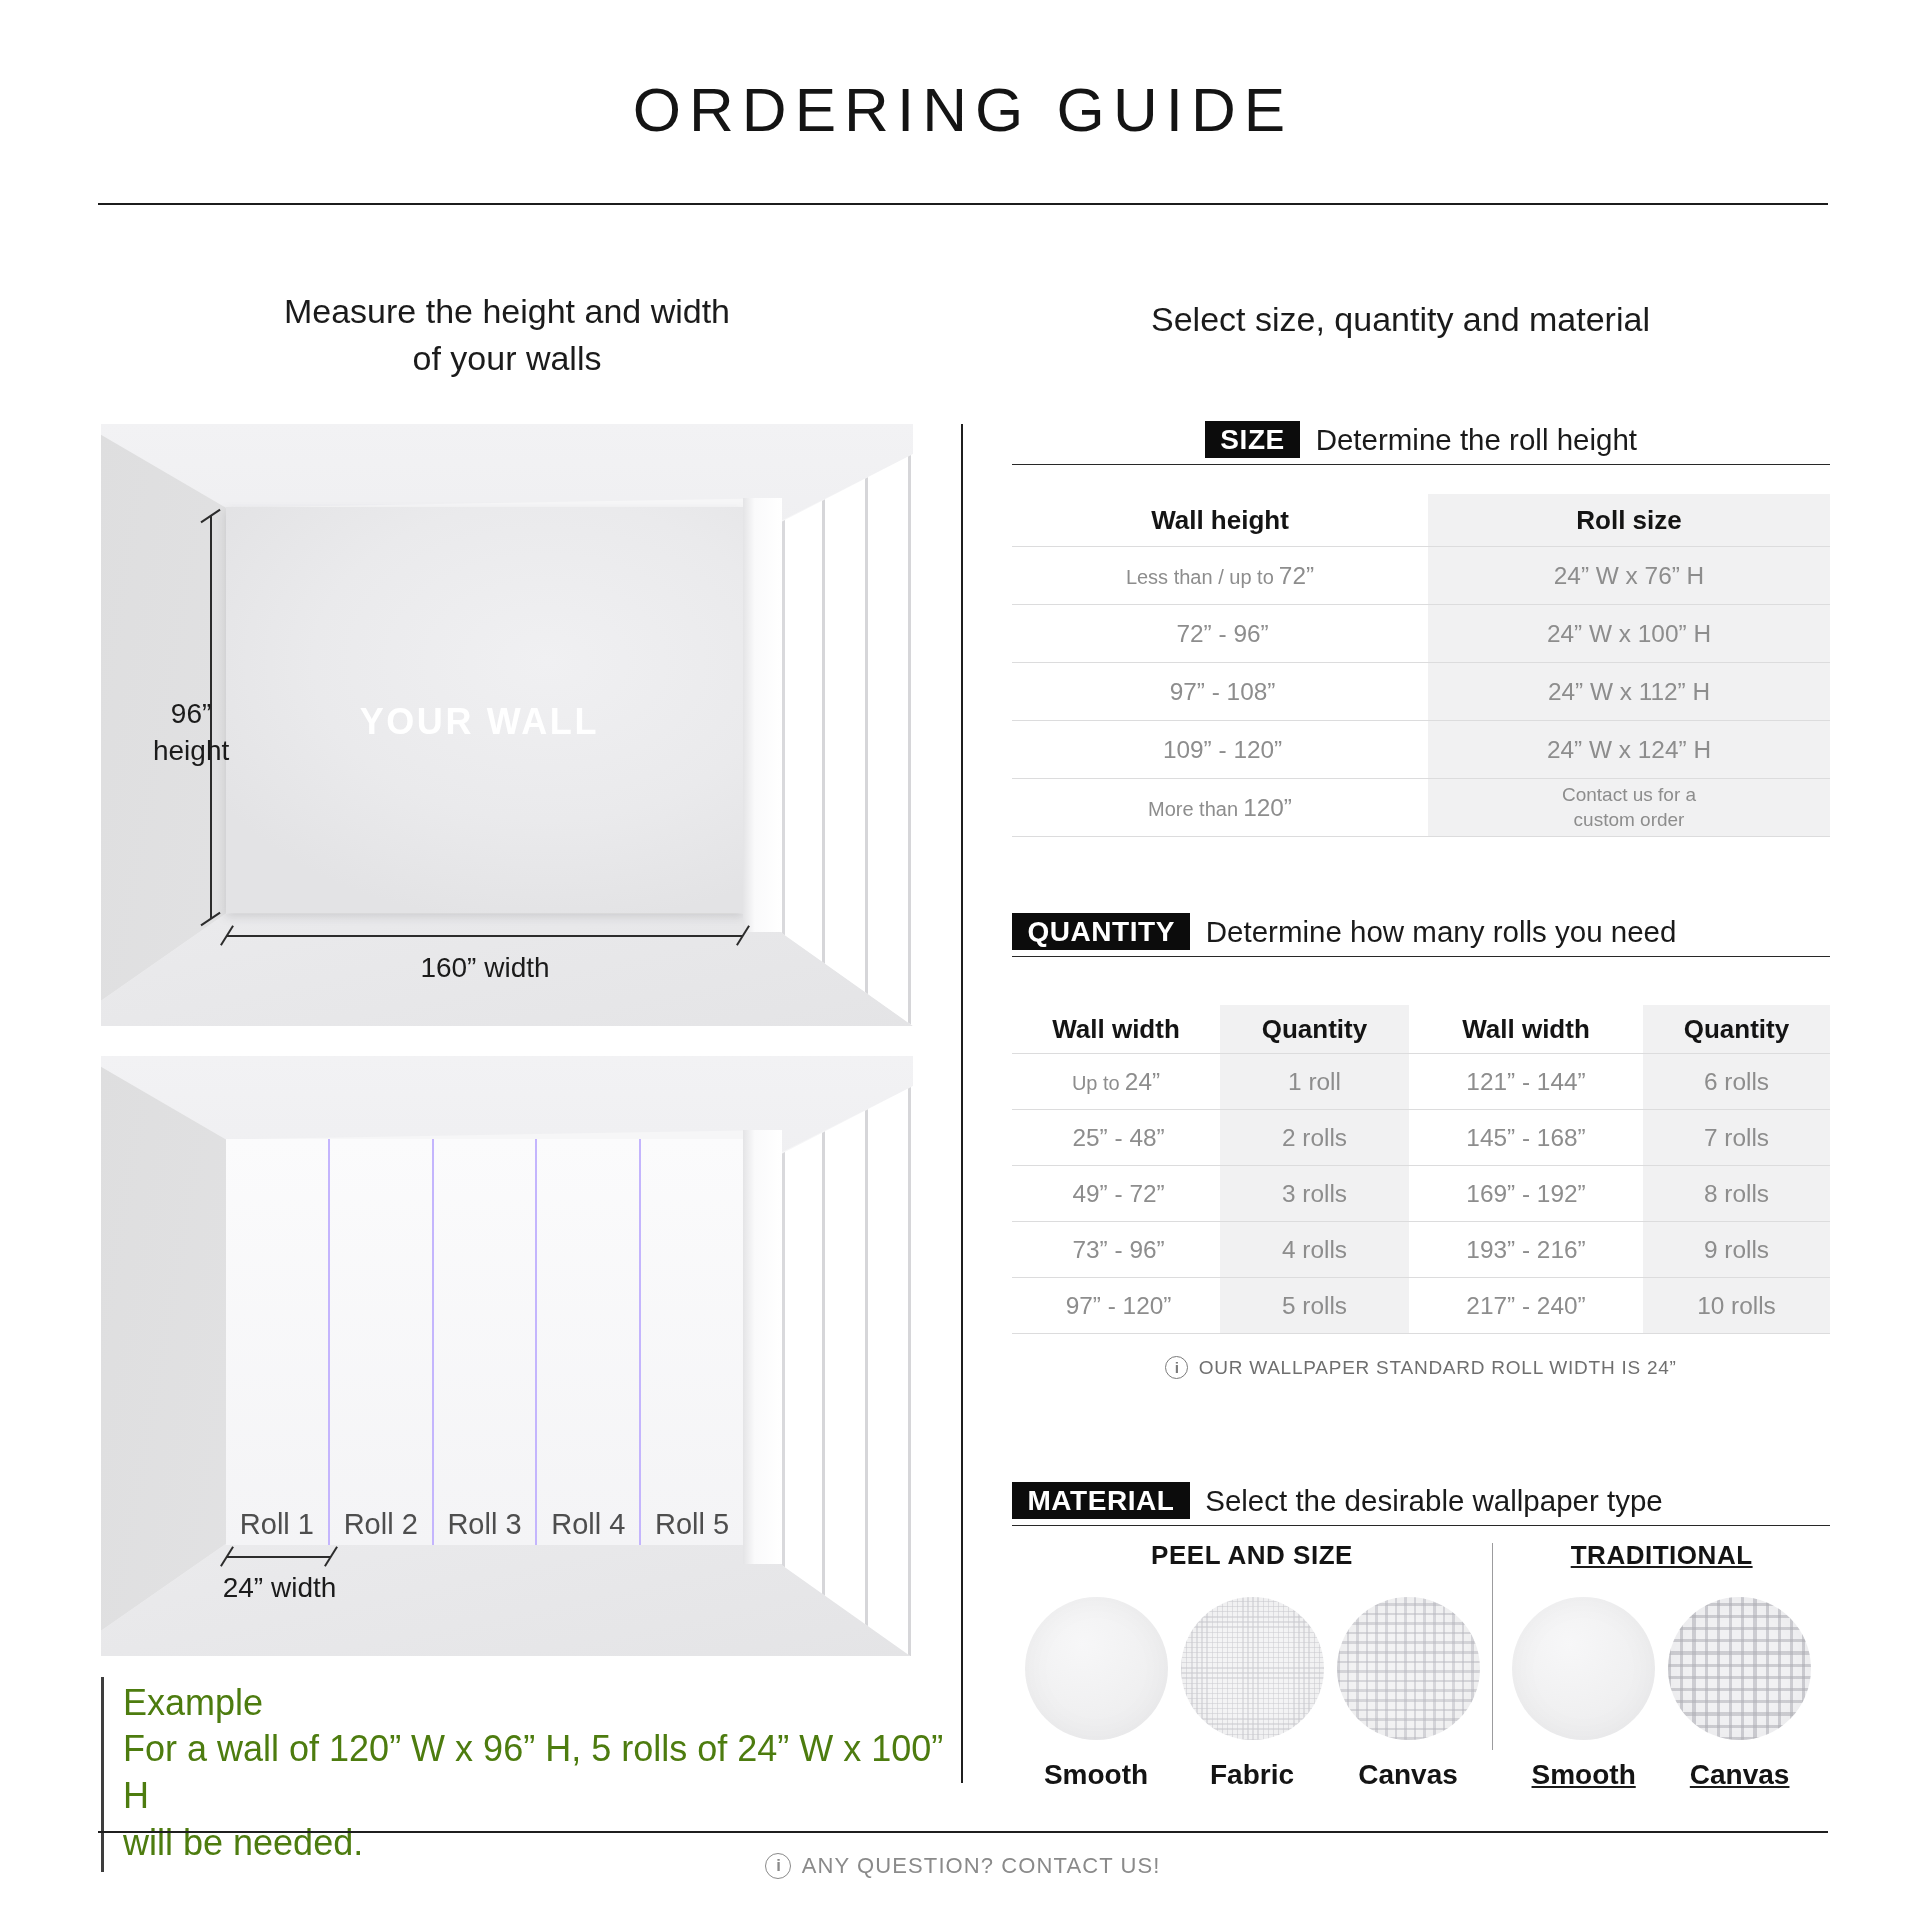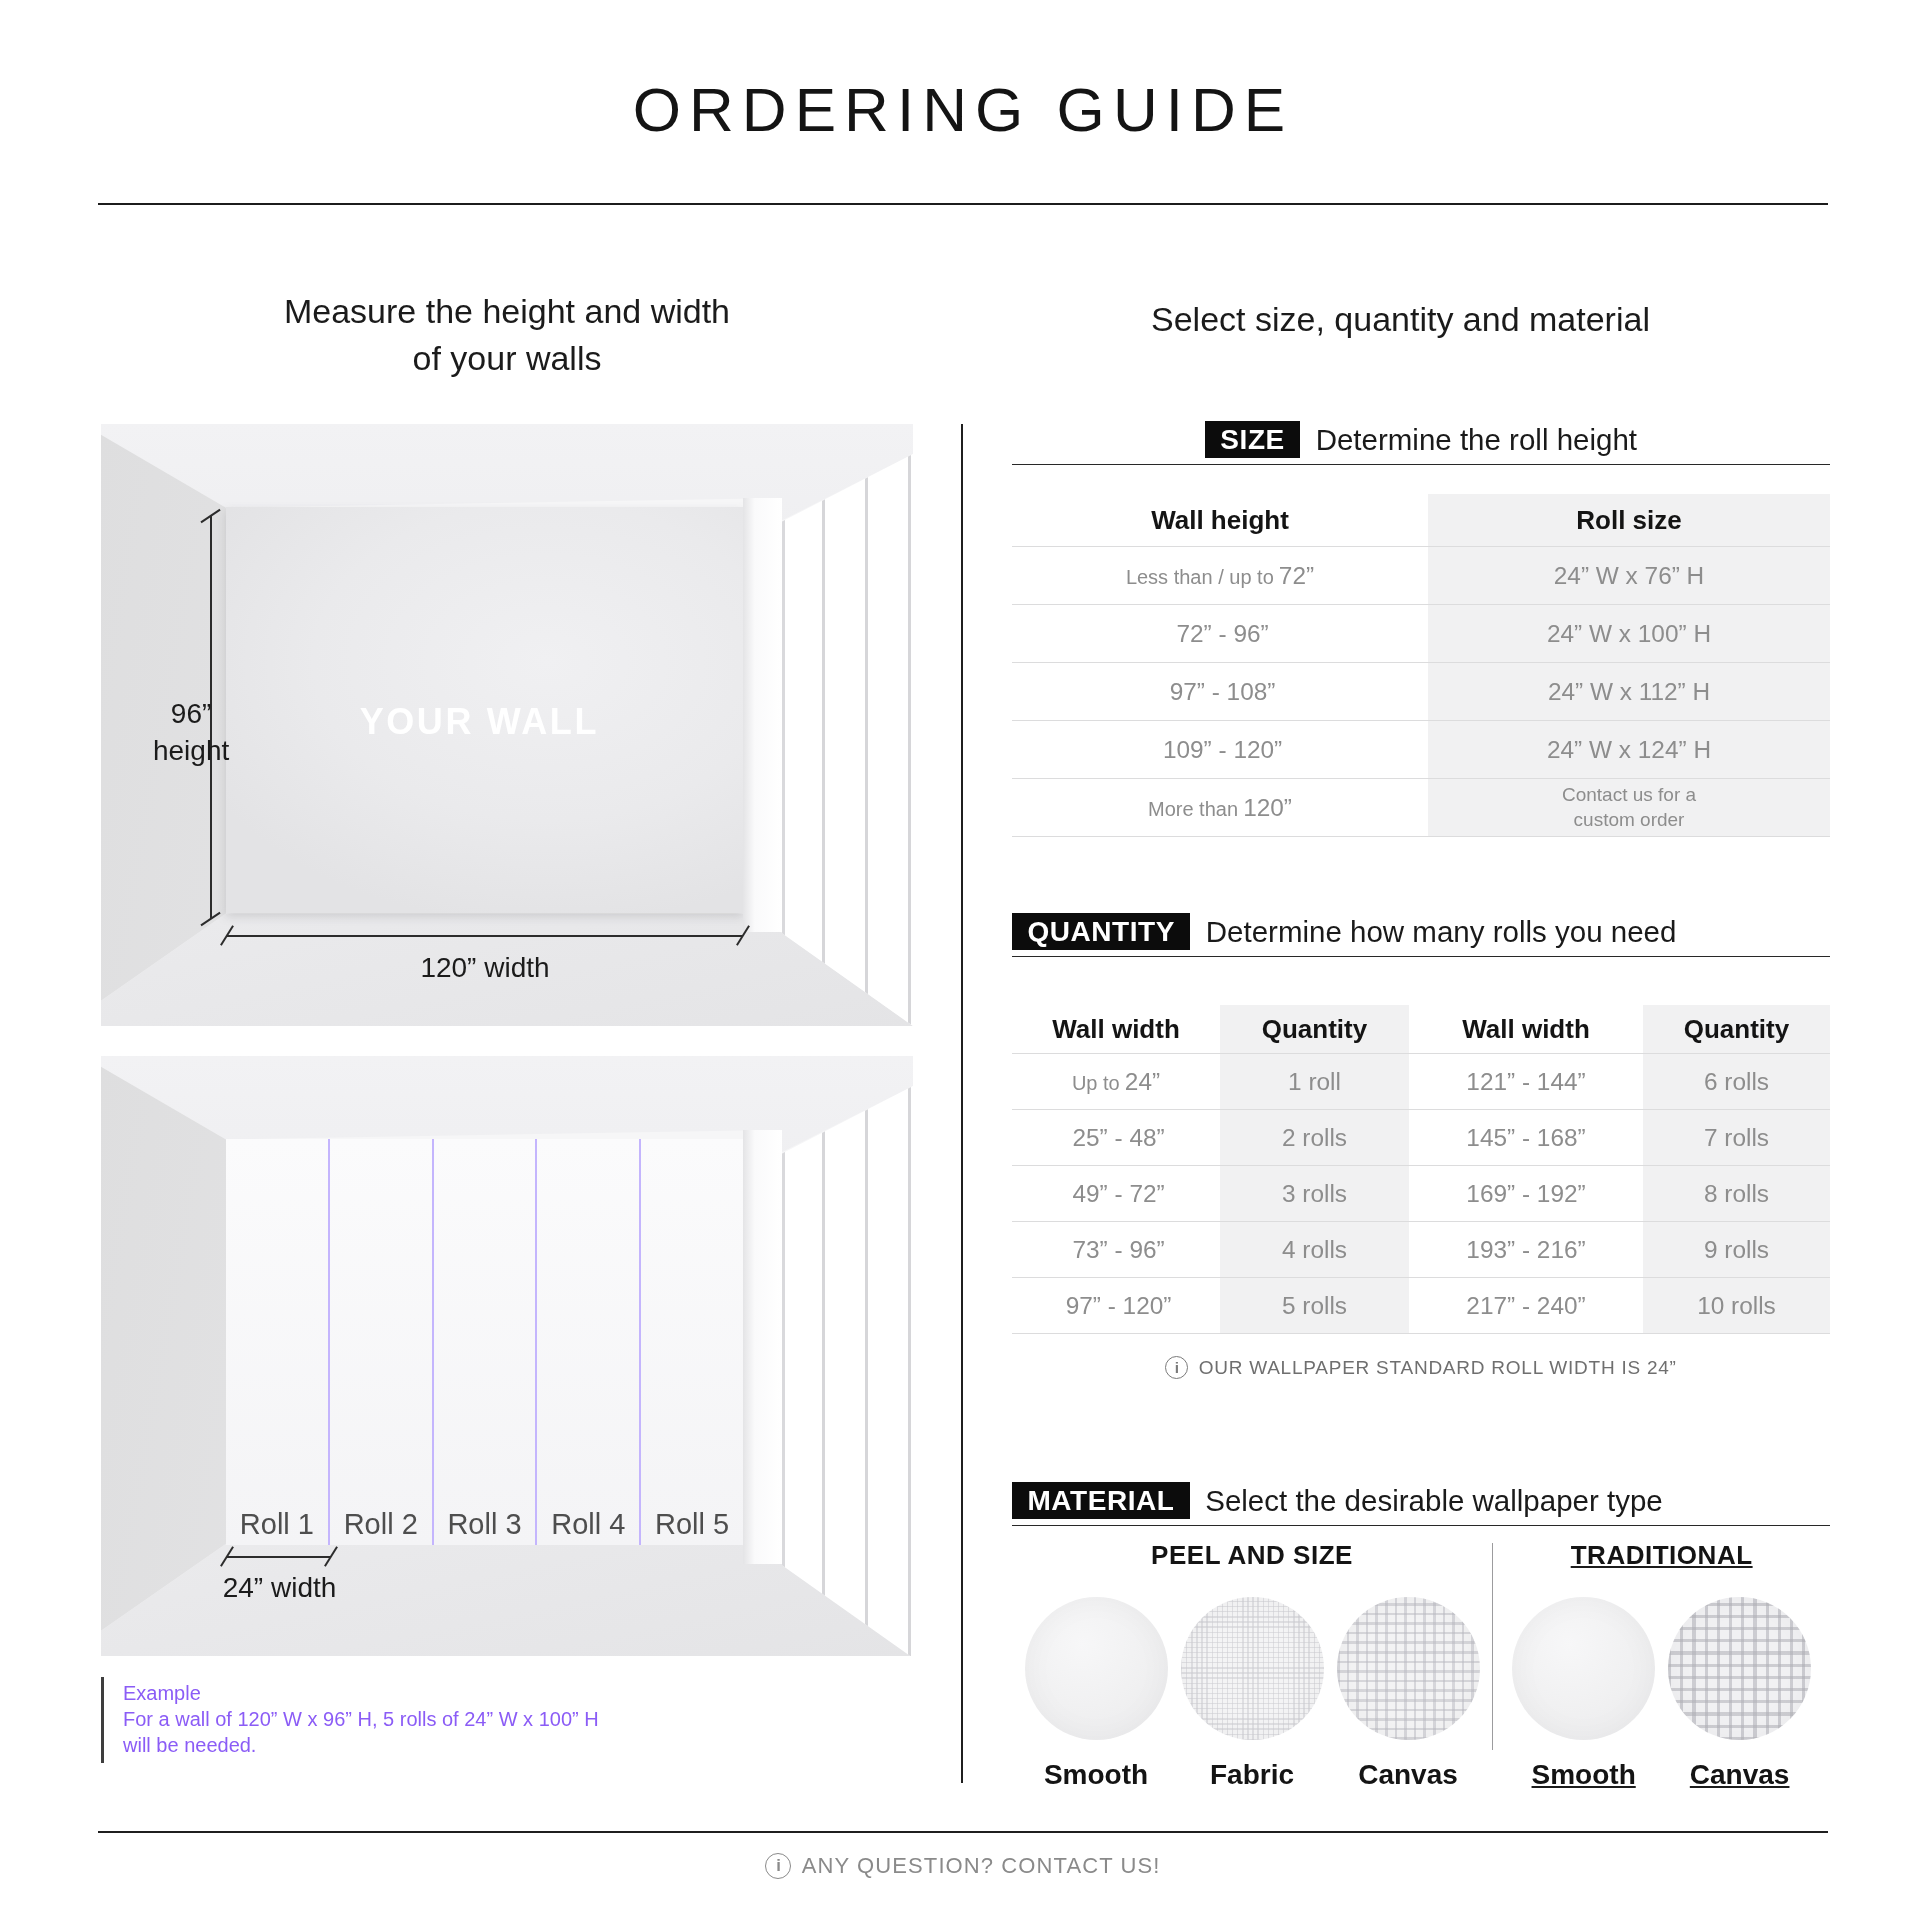--- a/index.html
+++ b/index.html
@@ -64,21 +64,21 @@
   .tick-v.top { top:-0.6px; } .tick-v.bottom { bottom:-0.6px; }
   .dim-label-v { position:absolute; left:11.6px; top:272px; width:157px; text-align:center;
                  font-size:28px; line-height:1.32; color:#1b1b1b; }
   .dim-label-h { position:absolute; text-align:center; font-size:28px; color:#1b1b1b; }
   .room1 .dim-label-h { left:126px; top:528px; width:516px; }
   .room2 .dim-label-h { left:76px; top:516px; width:205px; }
 
   
   .example { position:absolute; top:1677px; left:101px; width:854px;
              border-left:3.2px solid #3e3e3e; padding:2.6px 0 5.1px 19px;
-             font-size:20px; line-height:1.3; color:#8b5cf6; }
+             font-size:36px; line-height:1.3; color:#4d7c0f; }
 
   
   .sec-head { position:absolute; left:1012px; width:818px; display:flex; align-items:center;
               gap:15.4px; border-bottom:1.9px solid #282828; padding-bottom:5.8px; }
   .badge { display:inline-flex; align-items:center; justify-content:center;
            background:#0c0c0c; color:#ffffff; font-size:28px; font-weight:700;
            letter-spacing:0.02em; height:37px; padding:0 15.4px; }
   .sec-title { font-size:29.5px; color:#1a1a1a; }
   .head-size     { top:421px;justify-content:center; }
   .head-quantity { top:913px; }
@@ -166,21 +166,21 @@
       <span class="tick tick-v bottom"></span>
     </div>
     <div class="dim-label-v">
       <div>96”</div>
       <div>height</div>
     </div>
     <div class="dim-line-h">
       <span class="tick tick-h start"></span>
       <span class="tick tick-h end"></span>
     </div>
-    <div class="dim-label-h">120” width</div>
+    <div class="dim-label-h">160” width</div>
   </div>
 
   <div class="room room2">
     <div class="layer floor"></div>
     <div class="layer ceiling"></div>
     <div class="layer wall-left"></div>
     <div class="panels">
       <div class="panel">
         <span class="panel-label">Roll 1</span>
       </div>

